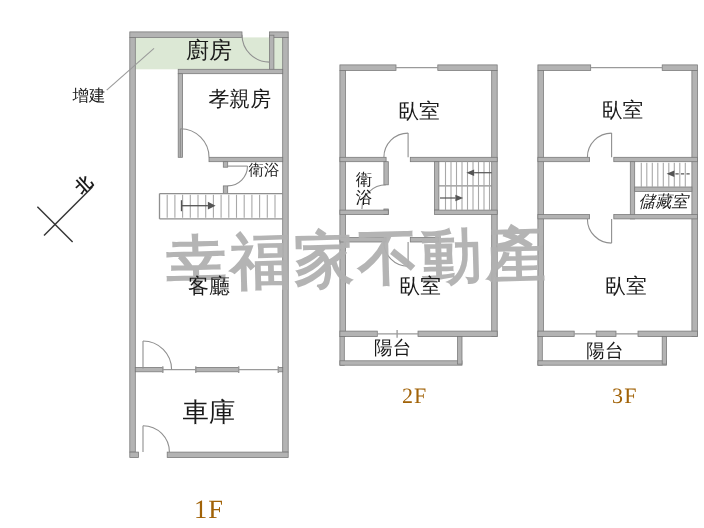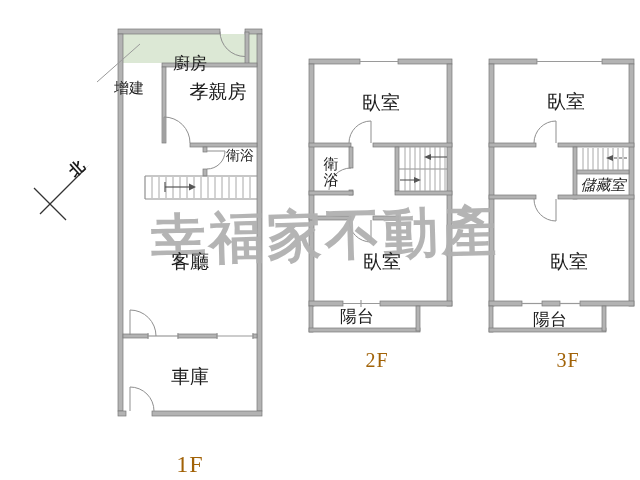--- a/index.html
+++ b/index.html
@@ -221,26 +221,26 @@
 
   <g stroke="#333" stroke-width="1.3" fill="none">
     <line x1="40" y1="214" x2="84" y2="170"></line>
     <line x1="34" y1="188" x2="66" y2="220"></line>
     <polygon points="92,162 85.1,168.9 80.9,173.1" fill="#333" stroke="none"></polygon>
   </g>
 </svg>
 
 <div class="watermark">幸福家不動產</div>
 
-<span class="lbl" style="left:190px;top:46px;font-size:17px;margin-top:17px;">廚房</span>
-<span class="lbl" style="left:81px;top:88px;font-size:15px;margin-left:48px;">增建</span>
+<span class="lbl" style="left:190px;top:46px;font-size:21px;">廚房</span>
+<span class="lbl" style="left:81px;top:88px;font-size:15px;">增建</span>
 <span class="lbl" style="left:218px;top:91px;font-size:19px;">孝親房</span>
 <span class="lbl" style="left:240px;top:156px;font-size:14px;">衛浴</span>
 <span class="lbl" style="left:190px;top:261px;font-size:19px;">客廳</span>
-<span class="lbl" style="left:190px;top:376px;font-size:19px;">車庫</span>
+<span class="lbl" style="left:190px;top:376px;font-size:24px;">車庫</span>
 <span class="lbl floor-lbl" style="left:190px;top:464px;font-size:24px;">1F</span>
 <span class="lbl north-lbl" style="left:77px;top:169px;font-size:15px;">北</span>
 
 <span class="lbl" style="left:381px;top:102px;font-size:19px;">臥室</span>
 <span class="lbl vert" style="left:331px;top:173px;font-size:15px;">衛浴</span>
 <span class="lbl" style="left:382px;top:261px;font-size:19px;">臥室</span>
 <span class="lbl" style="left:357px;top:316px;font-size:17px;">陽台</span>
 <span class="lbl floor-lbl" style="left:377px;top:360px;font-size:20px;">2F</span>
 
 <span class="lbl" style="left:566px;top:101px;font-size:19px;">臥室</span>

